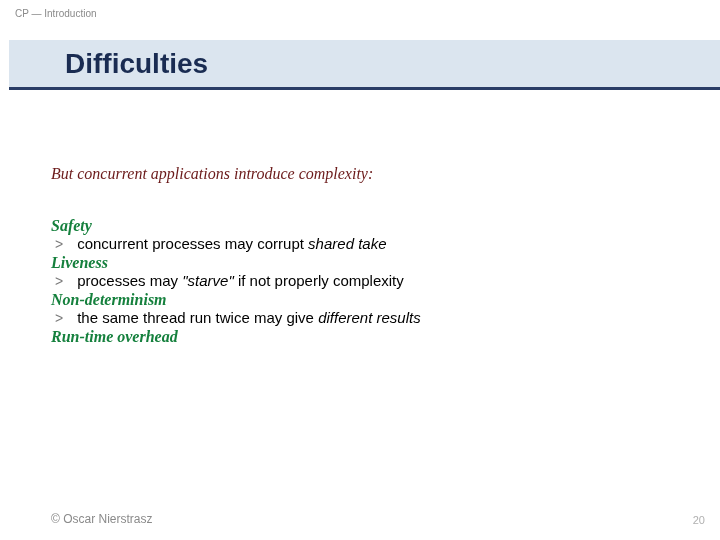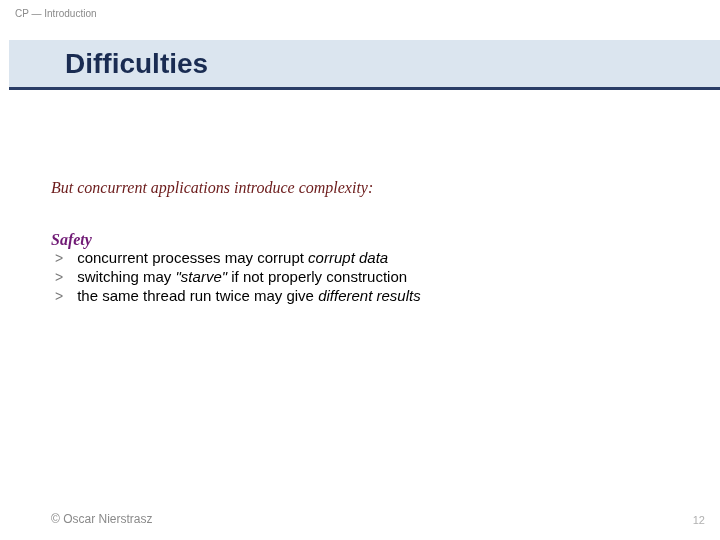--- a/index.html
+++ b/index.html
@@ -1,23 +1,23 @@
 <!DOCTYPE html>
 <html><head>
 <meta charset="utf-8">
 <style>
   * { margin: 0; padding: 0; box-sizing: border-box; }
   html, body { width: 720px; height: 540px; font-family: Arial, Helvetica, sans-serif; background: #fff; }
   .slide { width: 720px; height: 540px; position: relative; background: #fff; margin-left: 9px; }
   .top-label { position: absolute; top: 8px; left: 6px; font-size: 10px; color: #8a8a8a; }
   .title-band { position: absolute; top: 40px; left: 0; width: 720px; height: 50px; background: #dbe5ef; border-bottom: 3px solid #2a3d66; display: flex; align-items: center; padding-left: 56px; }
   .title-band h1 { font-size: 28px; font-weight: bold; color: #1a2c52; }
-  .body { position: absolute; top: 179px; left: 42px; width: 640px; }
+  .body { position: absolute; top: 165px; left: 42px; width: 640px; }
   .intro { font-style: italic; font-family: "Times New Roman", Times, serif; font-size: 16px; color: #6b1a1a; margin-bottom: 34px; }
-  .sect-head { font-family: "Times New Roman", Times, serif; font-weight: bold; font-style: italic; font-size: 16px; color: #701a75; margin-top: 2px; }
+  .sect-head { font-family: "Times New Roman", Times, serif; font-weight: bold; font-style: italic; font-size: 16px; color: #15803d; margin-top: 2px; }
   .bullet { font-family: Arial, sans-serif; font-size: 15px; color: #000; padding-left: 4px; margin-bottom: 2px; }
   .arrow { color: #7a7a7a; font-family: Arial, sans-serif; font-size: 14px; display: inline-block; width: 18px; }
   .em { font-style: italic; }
   .footer-left { position: absolute; bottom: 14px; left: 42px; font-size: 12px; color: #8a8a8a; }
   .footer-right { position: absolute; bottom: 14px; right: 24px; font-size: 11px; color: #b0b0b0; }
 </style>
 </head>
 <body>
 
 <div class="slide">
@@ -26,30 +26,33 @@
   <div class="title-band">
     <h1>Difficulties</h1>
   </div>
 
   <div class="body">
     <div class="intro">But concurrent applications introduce complexity:</div>
 
     <div class="sect-head">Safety</div>
     <div class="bullet">
       <span class="arrow">&gt;</span>
-      <span>concurrent processes may corrupt </span><span class="em">corrupt data</span><span></span>
+      <span>concurrent processes may corrupt </span><span class="em">shared take</span><span></span>
     </div>
 
+    <div class="sect-head">Liveness</div>
     <div class="bullet">
       <span class="arrow">&gt;</span>
-      <span>switching may </span><span class="em">"starve"</span><span> if not properly construction</span>
+      <span>processes may </span><span class="em">"starve"</span><span> if not properly complexity</span>
     </div>
 
+    <div class="sect-head">Non-determinism</div>
     <div class="bullet">
       <span class="arrow">&gt;</span>
       <span>the same thread run twice may give </span><span class="em">different results</span><span></span>
     </div>
 
+    <div class="sect-head">Run-time overhead</div>
   </div>
 
   <div class="footer-left">© Oscar Nierstrasz</div>
-  <div class="footer-right">12</div>
+  <div class="footer-right">20</div>
 </div>
 
 </body></html>

